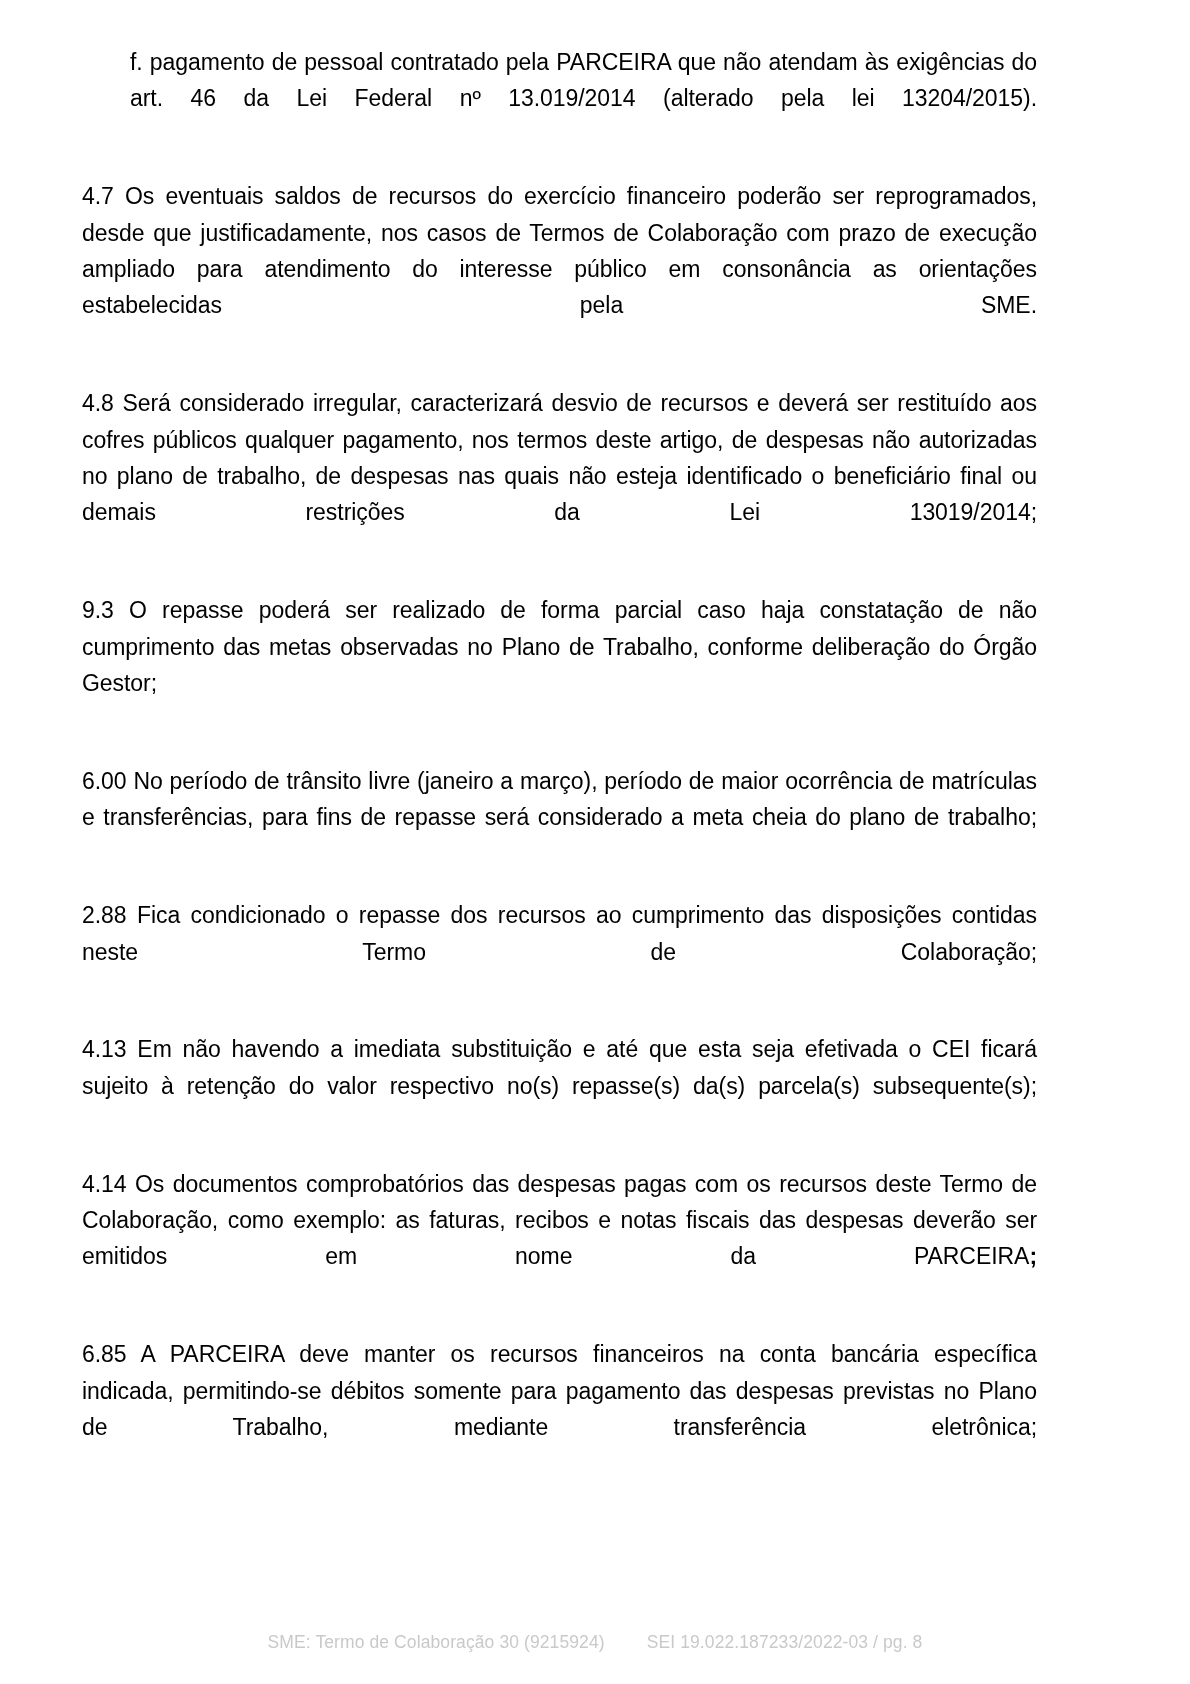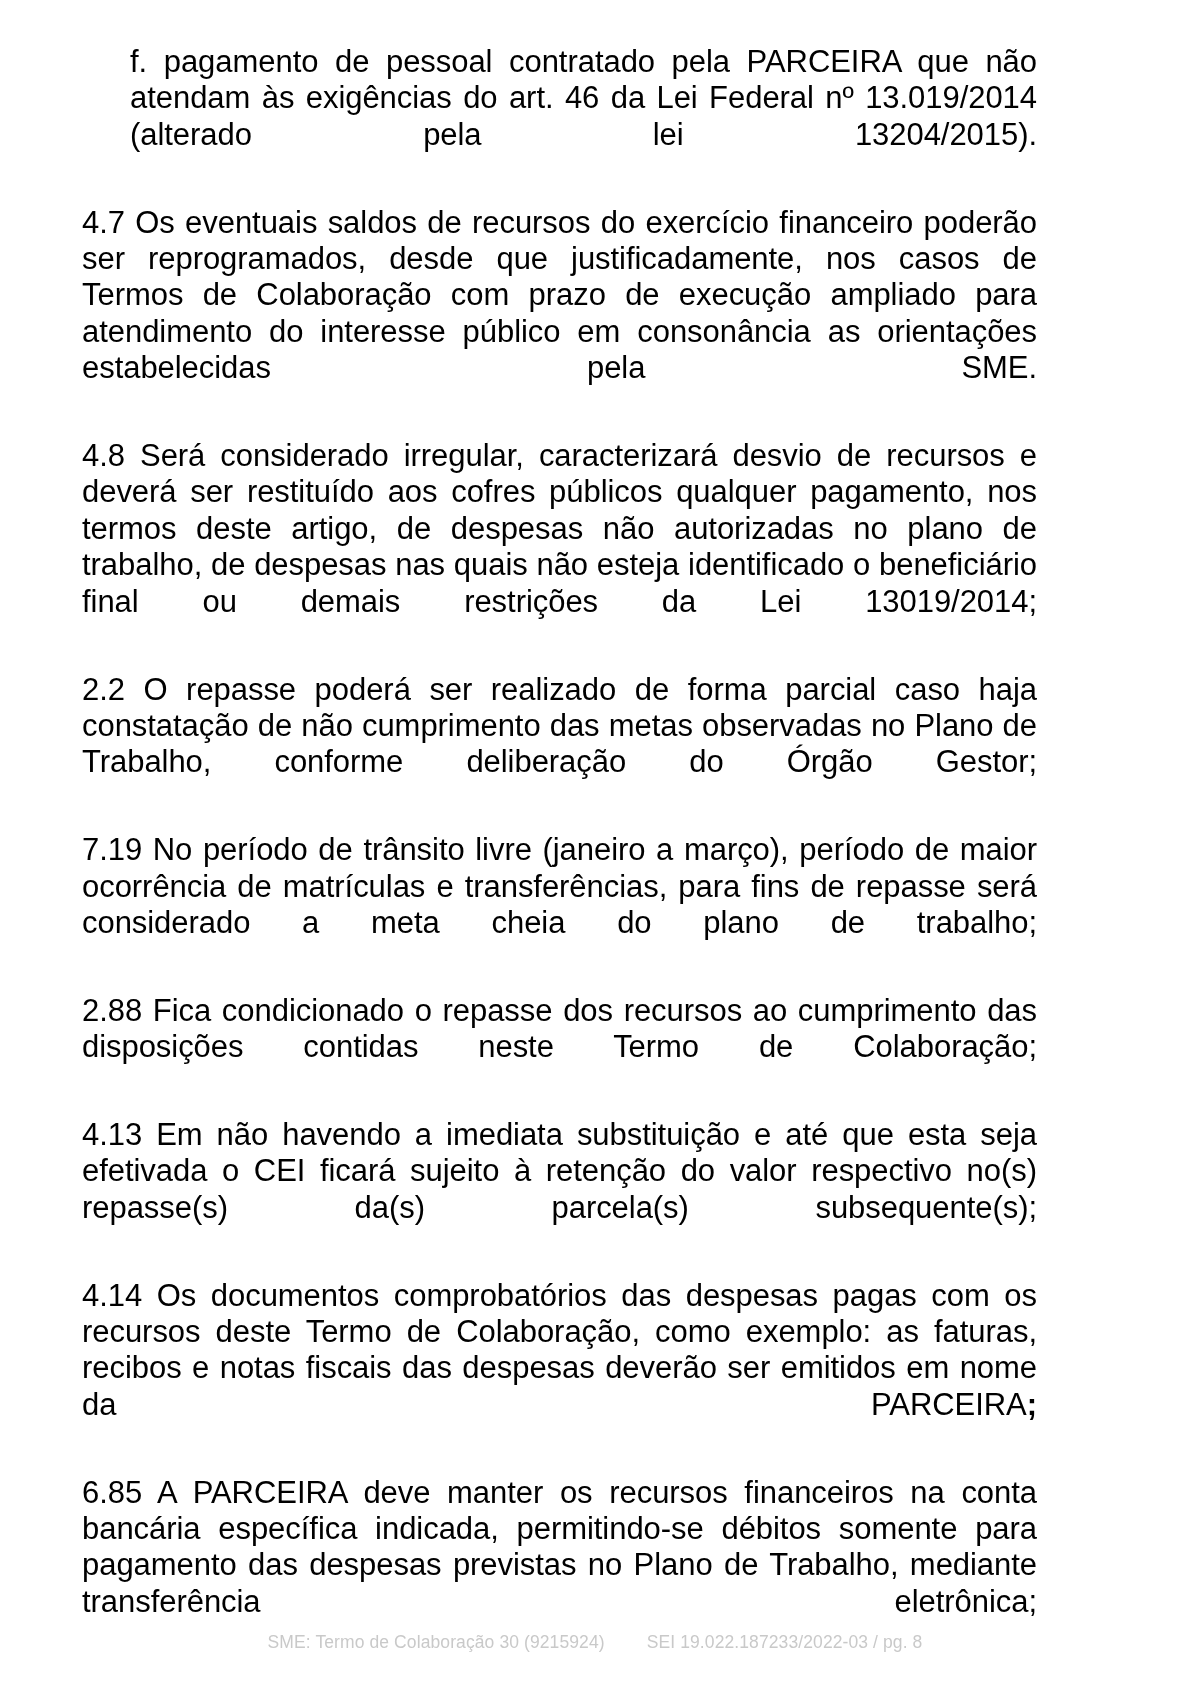--- a/index.html
+++ b/index.html
@@ -23,29 +23,29 @@
     position: absolute;
     left: 82px;
     top: 44px;
     width: 955px;
   }
   p.para {
     margin: 0 0 0 0;
     padding: 0;
     text-align: justify;
     text-justify: inter-word;
-    font-size: 31px;
+    font-size: 23px;
     line-height: 36.4px;
     letter-spacing: -0.05px;
     word-spacing: 0px;
     color: #000000;
     font-stretch: condensed;
   }
   p.para + p.para {
-    margin-top: 15px;
+    margin-top: 25px;
   }
   
   p.para.lettered {
     margin-left: 48px;
     width: 907px;
   }
   
   p.para::after {
     content: "";
     display: inline-block;
@@ -80,23 +80,23 @@
 <div class="page">
 
   <div class="content">
 
     <p class="para lettered">f. pagamento de pessoal contratado pela PARCEIRA que não atendam às exigências do art. 46 da Lei Federal nº 13.019/2014 (alterado pela lei 13204/2015).</p>
 
     <p class="para">4.7 Os eventuais saldos de recursos do exercício financeiro poderão ser reprogramados, desde que justificadamente, nos casos de Termos de Colaboração com prazo de execução ampliado para atendimento do interesse público em consonância as orientações estabelecidas pela SME.</p>
 
     <p class="para">4.8 Será considerado irregular, caracterizará desvio de recursos e deverá ser restituído aos cofres públicos qualquer pagamento, nos termos deste artigo, de despesas não autorizadas no plano de trabalho, de despesas nas quais não esteja identificado o beneficiário final ou demais restrições da Lei 13019/2014;</p>
 
-    <p class="para">2.2 O repasse poderá ser realizado de forma parcial caso haja constatação de não cumprimento das metas observadas no Plano de Trabalho, conforme deliberação do Órgão Gestor;</p>
+    <p class="para">9.3 O repasse poderá ser realizado de forma parcial caso haja constatação de não cumprimento das metas observadas no Plano de Trabalho, conforme deliberação do Órgão Gestor;</p>
 
-    <p class="para">7.19 No período de trânsito livre (janeiro a março), período de maior ocorrência de matrículas e transferências, para fins de repasse será considerado a meta cheia do plano de trabalho;</p>
+    <p class="para">6.00 No período de trânsito livre (janeiro a março), período de maior ocorrência de matrículas e transferências, para fins de repasse será considerado a meta cheia do plano de trabalho;</p>
 
     <p class="para">2.88 Fica condicionado o repasse dos recursos ao cumprimento das disposições contidas neste Termo de Colaboração;</p>
 
 
     <p class="para">4.13 Em não havendo a imediata substituição e até que esta seja efetivada o CEI ficará sujeito à retenção do valor respectivo no(s) repasse(s) da(s) parcela(s) subsequente(s);</p>
 
     <p class="para"><span>4.14 Os documentos comprobatórios das despesas pagas com os recursos deste Termo de Colaboração, como exemplo: as faturas, recibos e notas fiscais das despesas deverão ser emitidos em nome da PARCEIRA</span><span class="bold">;</span></p>
 
     <p class="para">6.85 A PARCEIRA deve manter os recursos financeiros na conta bancária específica indicada, permitindo-se débitos somente para pagamento das despesas previstas no Plano de Trabalho, mediante transferência eletrônica;</p>
 

